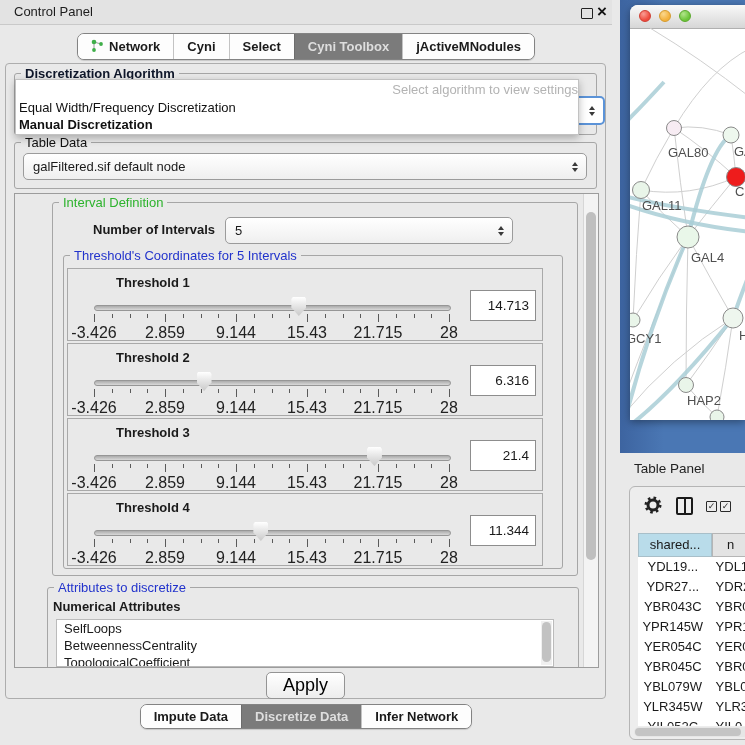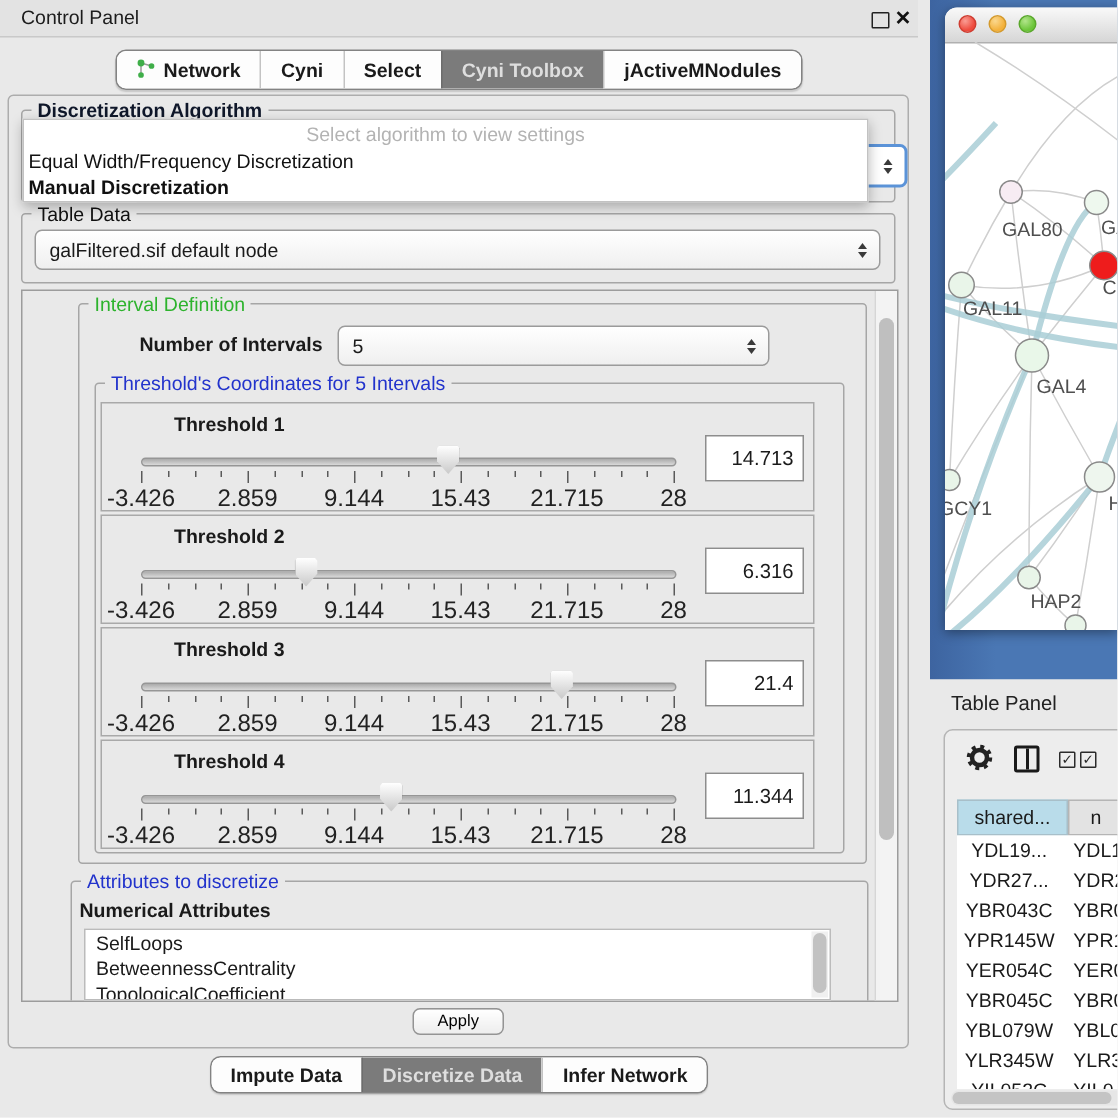--- a/index.html
+++ b/index.html
@@ -26,21 +26,21 @@
   .gtitle.blue{color:#2233cc;}
   .combo{position:absolute;background:linear-gradient(#ffffff,#efefef);border:1px solid #9b9b9b;border-radius:5px;
          line-height:25px;padding-left:9px;box-sizing:border-box;}
   .spin{position:absolute;right:8px;top:0;bottom:0;display:flex;flex-direction:column;justify-content:center;gap:2px;}
   .arr-up{width:0;height:0;border-left:3.5px solid transparent;border-right:3.5px solid transparent;border-bottom:4.5px solid #3a3a3a;}
   .arr-dn{width:0;height:0;border-left:3.5px solid transparent;border-right:3.5px solid transparent;border-top:4.5px solid #3a3a3a;}
   .combo-frag{position:absolute;left:567px;top:32px;width:28px;height:25px;background:#fff;
               border:2px solid #5b93d8;border-radius:5px;z-index:1;}
   .popup{position:absolute;left:9px;top:15px;width:562px;height:54px;background:#fff;border:1px solid #c2c2c2;
          box-shadow:0 3px 8px rgba(0,0,0,.28);z-index:5;}
-  .popup-prompt{text-align:center;color:#b3b3b3;padding-top:2px;height:17px;}
+  .popup-prompt{text-align:right;color:#b3b3b3;padding-top:2px;height:17px;}
   .popup-opt{padding-left:3px;line-height:17px;color:#111;}
   .popup-opt.sel{font-weight:700;}
   .main-panel{position:absolute;left:8px;top:129px;width:583px;height:473px;border:1px solid #9c9c9c;
               background:#e9e9e9;overflow:hidden;}
   .vscroll{position:absolute;right:0;top:0;bottom:0;width:14px;background:#f3f3f3;border-left:1px solid #d6d6d6;}
   .vscroll .thumb{position:absolute;left:2px;top:18px;width:10px;height:348px;background:#bfbfbf;border-radius:6px;}
   .noi-label{position:absolute;left:40px;top:19px;font-weight:700;}
   .thr-wrap{position:absolute;left:10px;top:52px;width:498px;height:312px;border:1px solid #a6a6a6;border-radius:3px;}
   .thr-box{position:absolute;left:3px;width:474px;height:71px;border:1px solid #a9a9a9;background:#e9e9e9;}
   .thr-label{position:absolute;left:8px;top:6px;font-weight:700;margin-left:40px;}
@@ -53,21 +53,21 @@
   .tick-lab{position:absolute;transform:translateX(-50%);font-size:16px;font-weight:400;color:#222;white-space:nowrap;}
   .thr-val{position:absolute;left:402px;top:21px;width:58px;height:29px;background:#fff;border:1px solid #8d8d8d;
            text-align:right;line-height:29px;padding-right:6px;font-size:13.5px;}
   .attr-label{position:absolute;left:5px;top:11px;font-weight:700;}
   .attr-list{position:absolute;left:8px;top:31px;width:496px;height:46px;background:#fff;border:1px solid #bbb;overflow:hidden;}
   .attr-item{padding-left:7px;line-height:17px;}
   .list-scroll{position:absolute;right:1px;top:1px;width:11px;bottom:1px;background:#f0f0f0;}
   .list-scroll .thumb{position:absolute;left:1px;top:1px;width:9px;height:40px;background:#c2c2c2;border-radius:5px;}
   .apply-row{position:absolute;left:8px;top:604px;width:583px;height:30px;text-align:center;}
   .apply-btn{display:inline-block;margin-top:4px;padding:2px 16px;background:linear-gradient(#ffffff,#ededed);
-             border:1px solid #949494;border-radius:5px;font-size:11px;font-family:"Liberation Sans",sans-serif;}
+             border:1px solid #949494;border-radius:5px;font-size:18px;font-family:"Liberation Sans",sans-serif;}
   
   .net-frame{position:absolute;left:620px;top:0;width:125px;height:453px;
              background:linear-gradient(90deg,#3d64a0,#4a77b4 35%,#4a77b4);}
   .net-window{position:absolute;left:10px;top:5px;width:115px;height:415px;background:#fff;
               border-radius:8px 0 0 0;overflow:hidden;box-shadow:0 2px 8px rgba(0,0,0,.4);}
   .net-titlebar{position:absolute;left:0;top:0;width:100%;height:23px;
                 background:linear-gradient(#f9f9f9,#d6d6d6);border-bottom:1px solid #b0b0b0;}
   .tl{position:absolute;top:5px;width:12px;height:12px;border-radius:50%;}
   .tl.red{left:9px;background:radial-gradient(circle at 35% 30%,#fa9d94,#ee4b3e 65%);border:1px solid #cf3d31;box-sizing:border-box;}
   .tl.yellow{left:29px;background:radial-gradient(circle at 35% 30%,#fbd88e,#f3b13c 65%);border:1px solid #d49a2d;box-sizing:border-box;}

